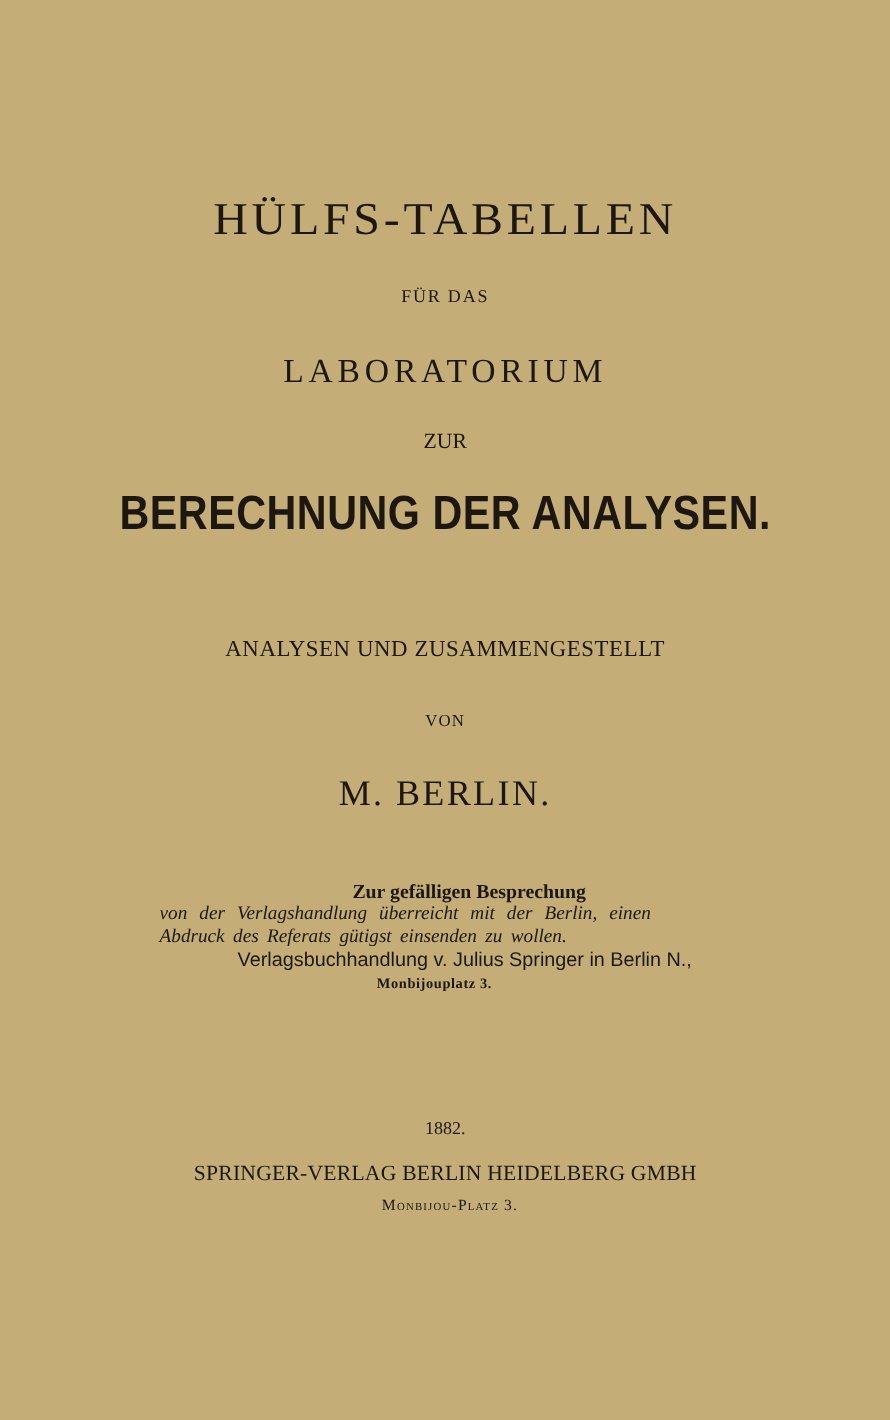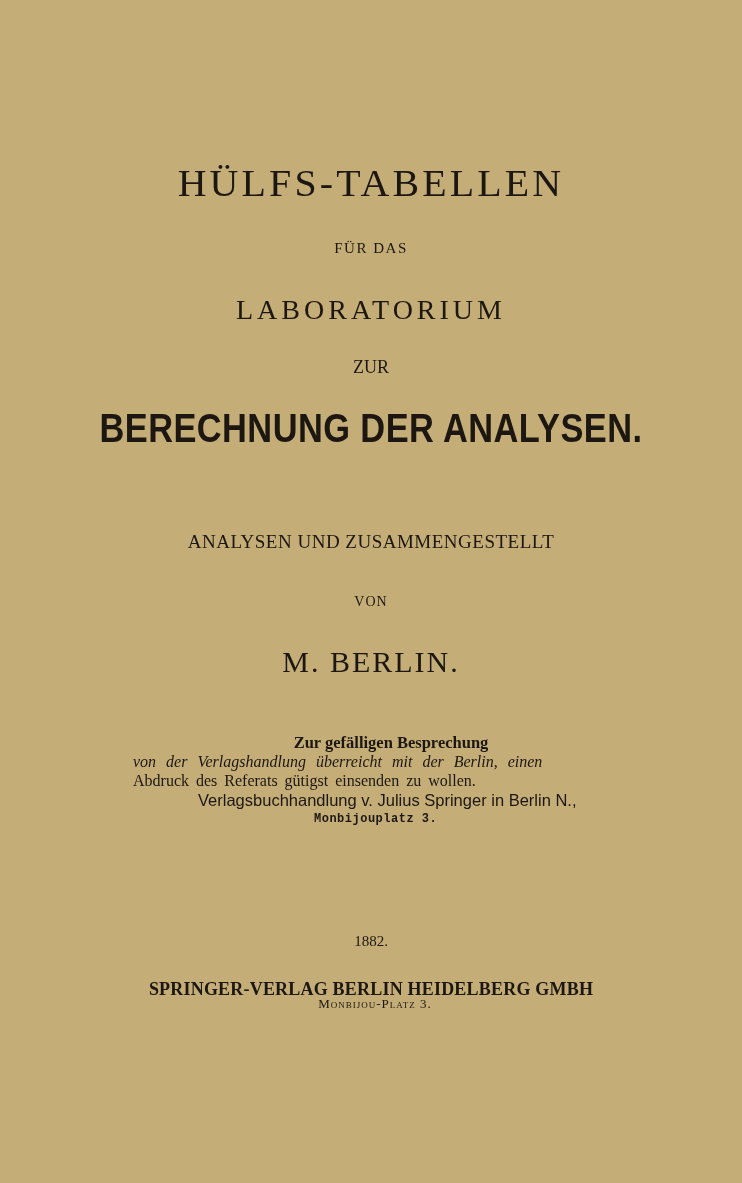--- a/index.html
+++ b/index.html
@@ -37,33 +37,33 @@
     .stamp-heading {
       top: 733px; font-size: 16.5px; font-weight: bold; 
       left: 40px;
     }
     .stamp-line2 {
       top: 753px; left: 133px; right: auto; text-align: left;
       font-size: 16px; font-style: italic; word-spacing: 6px;
     }
     .stamp-line3 {
       top: 772px; left: 133px; right: auto; text-align: right;
-      font-size: 16px; word-spacing: 3px;
+      font-size: 16px; font-style: italic; word-spacing: 3px;
     }
     .stamp-line4 {
       top: 791px; left: 198px; right: auto; text-align: left;
       font-size: 16.5px;
     }
     .stamp-line5 {
       top: 812px; left: 314px; right: auto; text-align: left;
-      font-size: 12px; font-weight: bold; letter-spacing: 0.5px; font-family: Liberation Mono, monospace;
+      font-size: 12px; font-weight: bold; letter-spacing: 0.5px;
     }
     .year { top: 933px; font-size: 15px; }
     .publisher {
-      top: 967px; font-size: 18px; font-weight: bold; letter-spacing: 0.2px; margin-top: 12px;
+      top: 967px; font-size: 18px; font-weight: normal; letter-spacing: 0.2px;
     }
     .address {
       top: 996px; font-size: 13px; font-variant: small-caps; letter-spacing: 1px;
       left: 8px;
     }
   </style>
 </head>
 <body>
 
 <div class="line serif title-main">HÜLFS-TABELLEN</div>

